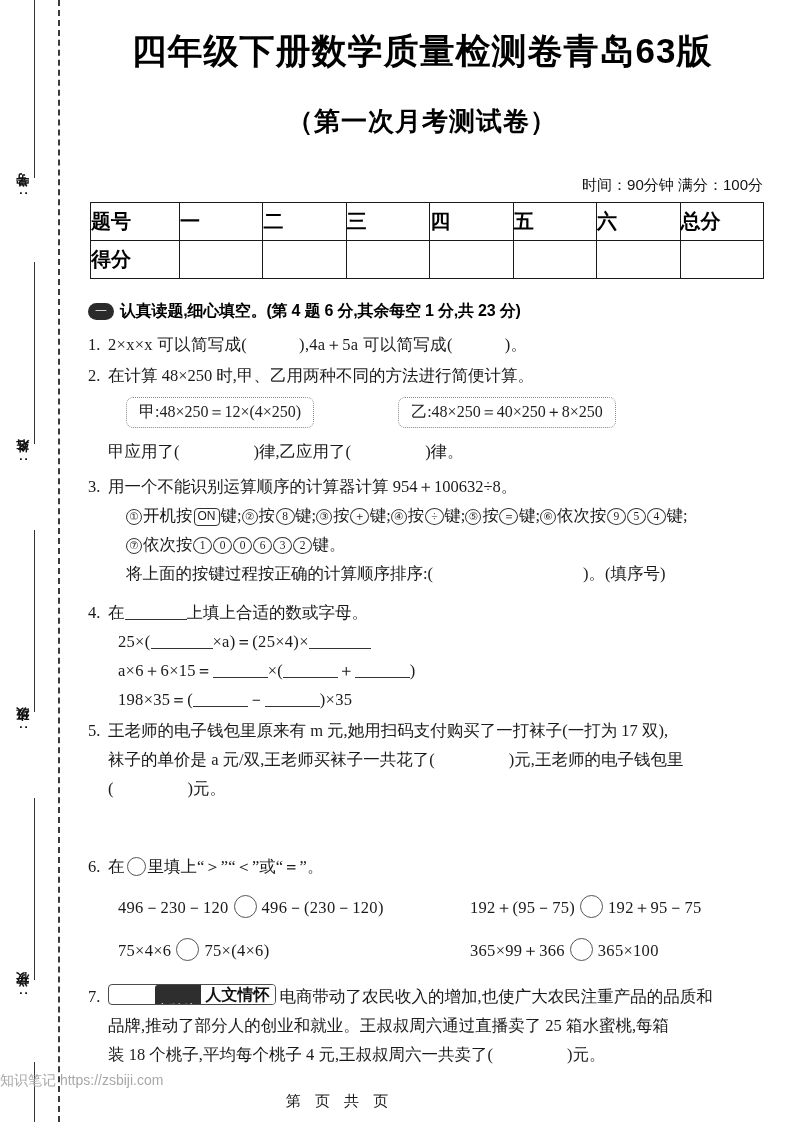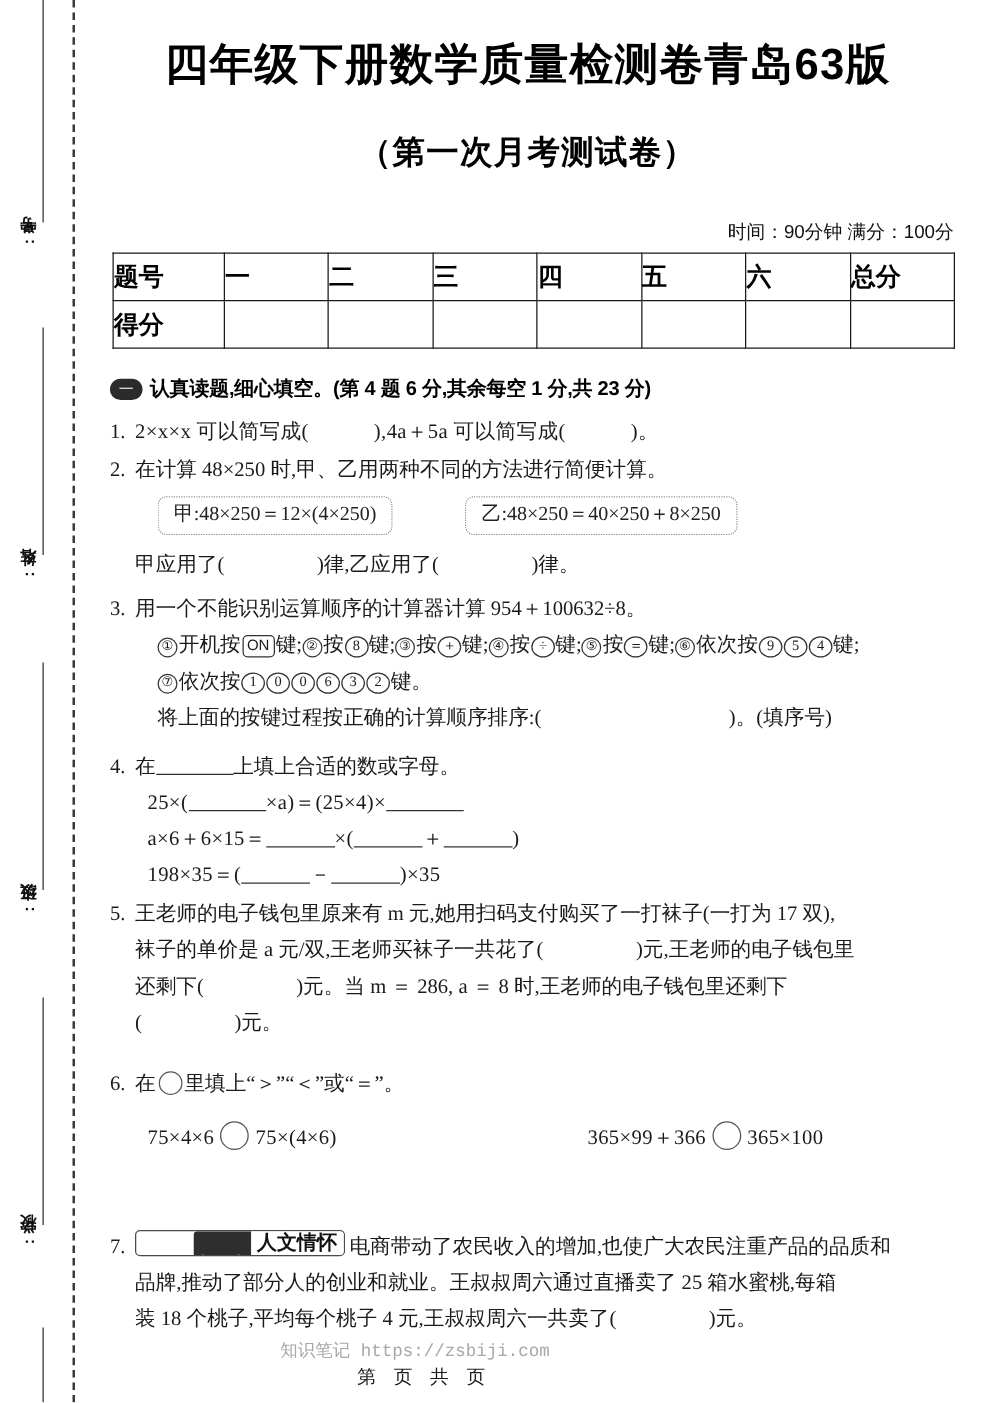--- a/index.html
+++ b/index.html
@@ -293,22 +293,22 @@
     display: flex;
   }
   .two-col > div:first-child { width: 352px; }
 
   
   .watermark {
     position: absolute;
     left: 0;
     top: 1072px;
     width: 664px;
-    text-align: center;
-    font-family: Liberation Mono, monospace;
+    text-align: left;
+    font-family: Liberation Sans, sans-serif;
     font-size: 14px;
     color: #a8a8a8;
   }
   .pagefoot {
     position: absolute;
     left: 0;
     top: 1092px;
     width: 679px;
     text-align: center;
     font-family: "Liberation Sans", "DejaVu Sans", sans-serif;
@@ -374,21 +374,21 @@
     <span class="num">1.</span>
     <div class="body">
       <span class="expr">2×x×x 可以简写成(</span><span class="gap-s"></span><span class="expr">),4a＋5a 可以简写成(</span><span class="gap-s"></span><span class="expr">)。</span>
     </div>
   </div>
 
   <div class="q" style="top:361px;">
     <span class="num">2.</span>
     <div class="body">
       <div>在计算 48×250 时,甲、乙用两种不同的方法进行简便计算。</div>
-      <div style="margin-top:7px;display:flex;gap:58px;margin-left:18px;">
+      <div style="margin-top:7px;display:flex;gap:84px;margin-left:18px;">
         <span class="method-box">甲:48×250＝12×(4×250)</span>
         <span class="method-box">乙:48×250＝40×250＋8×250</span>
       </div>
       <div style="margin-top:9px;">
         <span>甲应用了(</span><span class="gap-m"></span><span>)律,乙应用了(</span><span class="gap-m"></span><span>)律。</span>
       </div>
     </div>
   </div>
 
   <div class="q" style="top:472px;">
@@ -424,33 +424,38 @@
   </div>
 
   <div class="q" style="top:716px;">
     <span class="num">5.</span>
     <div class="body">
       <div>王老师的电子钱包里原来有 m 元,她用扫码支付购买了一打袜子(一打为 17 双),</div>
       <div>
         <span>袜子的单价是 a 元/双,王老师买袜子一共花了(</span><span class="gap-m"></span><span>)元,王老师的电子钱包里</span>
       </div>
       <div>
-        <span>还剩下(</span><span class="gap-m"></span><span>)元。当 m ＝ 286, a ＝ 8 时,王老师的电子钱包里还剩下</span>
-      </div>
-      <div>
         <span>(</span><span class="gap-m"></span><span>)元。</span>
       </div>
     </div>
   </div>
 
   <div class="q" style="top:852px;">
     <span class="num">6.</span>
     <div class="body">
       <div>
         <span>在</span><span class="cmp-circle-sm"></span><span>里填上“＞”“＜”或“＝”。</span>
+      </div>
+      <div class="two-col expr" style="margin-top:12px;margin-left:10px;">
+        <div>
+          <span>496－230－120</span><span class="cmp-circle"></span><span>496－(230－120)</span>
+        </div>
+        <div>
+          <span>192＋(95－75)</span><span class="cmp-circle"></span><span>192＋95－75</span>
+        </div>
       </div>
       <div class="two-col expr" style="margin-top:14px;margin-left:10px;">
         <div>
           <span>75×4×6</span><span class="cmp-circle"></span><span>75×(4×6)</span>
         </div>
         <div>
           <span>365×99＋366</span><span class="cmp-circle"></span><span>365×100</span>
         </div>
       </div>
     </div>

